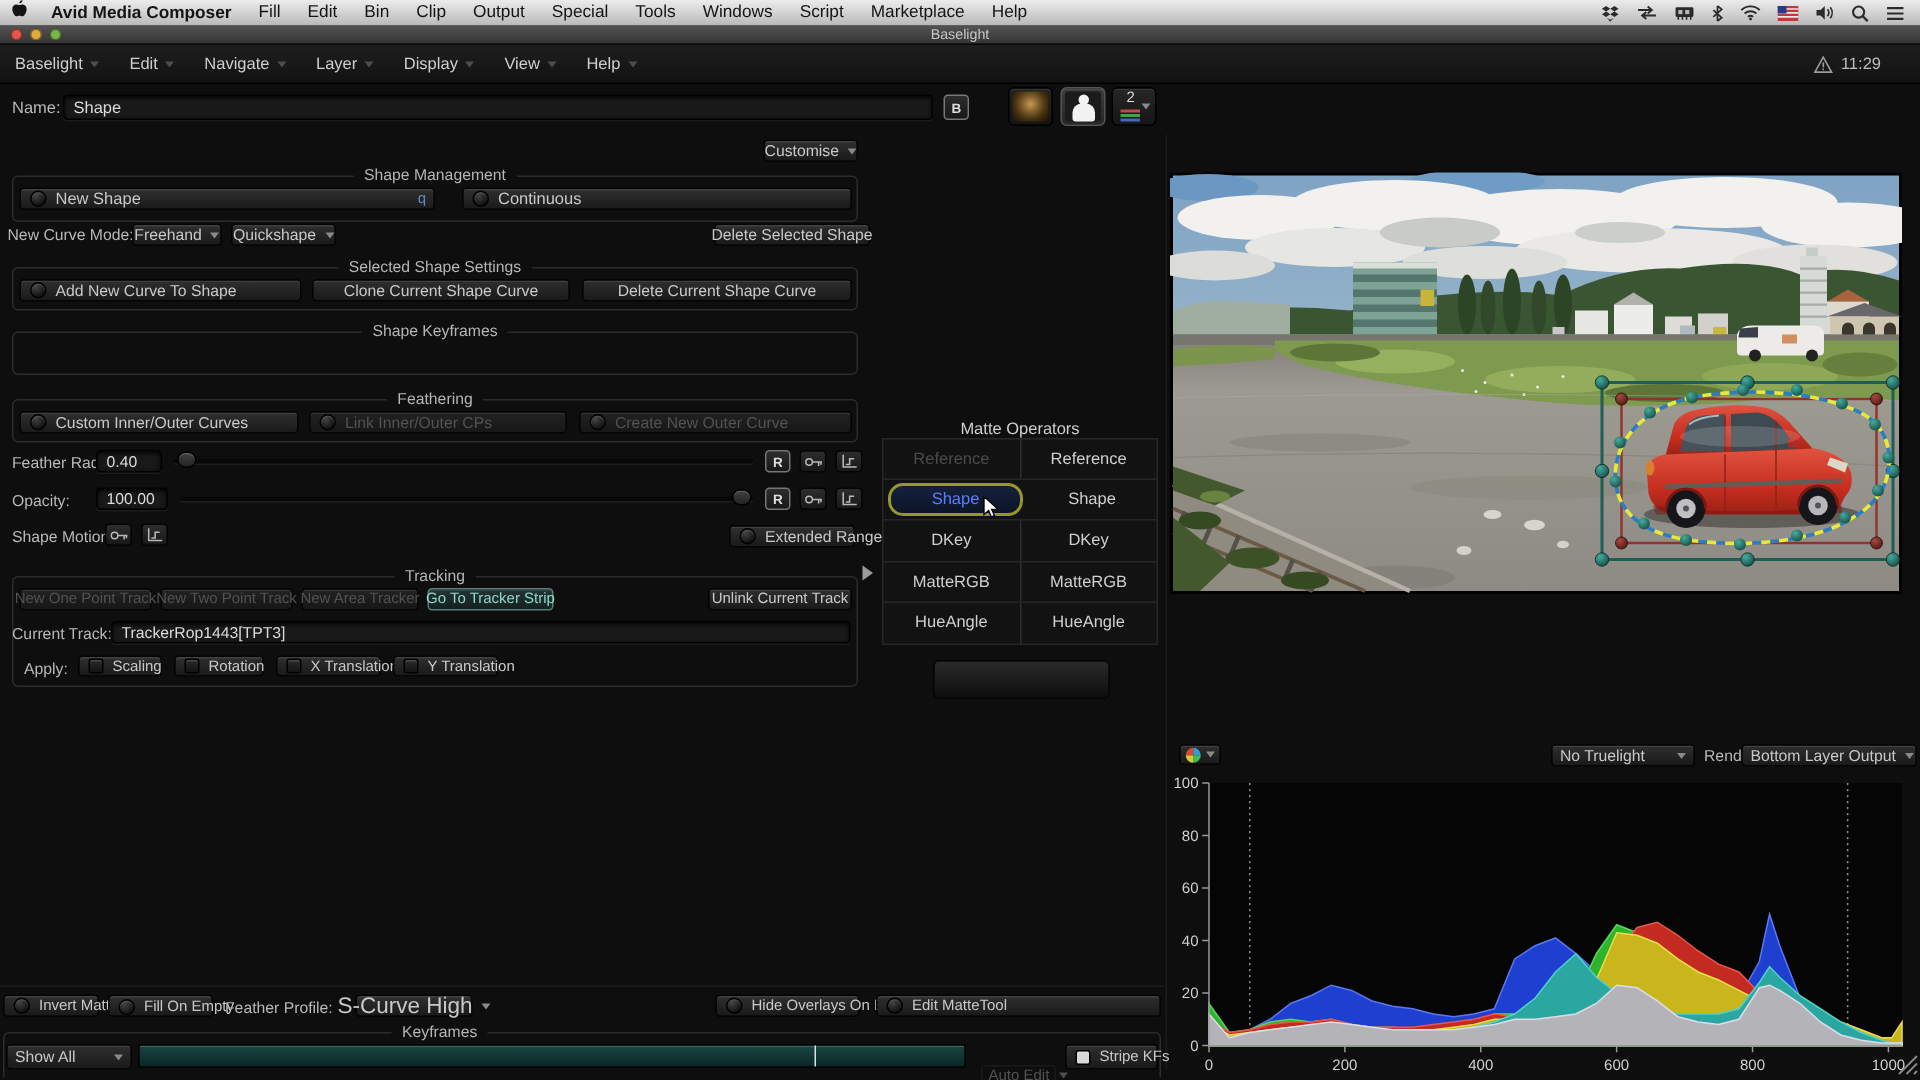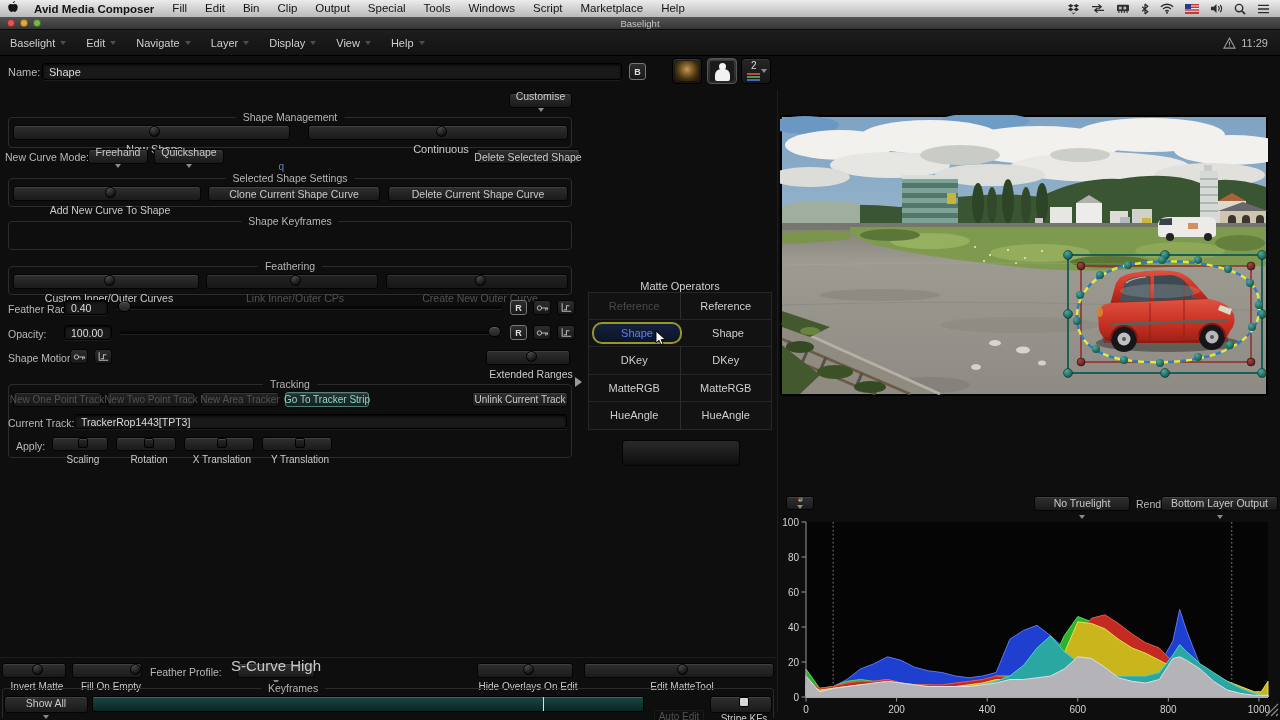--- a/index.html
+++ b/index.html
@@ -19,31 +19,31 @@
   #titlebar{position:absolute;left:0;top:17px;width:1280px;height:12px;
             background:linear-gradient(#535353,#353535);border-bottom:1px solid #0a0a0a;}
   .tl{position:absolute;top:2px;width:8px;height:8px;border-radius:50%;border:1px solid rgba(0,0,0,.4);box-sizing:border-box;}
   #win-title{position:absolute;left:0;right:0;top:0;text-align:center;font-size:9.5px;color:#c6c6c6;line-height:13px;}
 
   
   #blmenu{position:absolute;left:0;top:30px;width:1280px;height:25px;
           background:linear-gradient(#1e1e1e,#121212);border-bottom:1px solid #000;
           display:flex;align-items:center;font-size:11px;color:#cfcfcf;}
   #blmenu .bitem{display:flex;align-items:center;gap:5px;padding:0 10px;}
-  #bl-alert{margin-left:auto;display:flex;align-items:center;gap:5px;padding-right:12px;color:#bdbdbd;font-size:11px;}
+  #bl-alert{margin-left:auto;display:flex;align-items:center;gap:5px;padding-right:26px;color:#bdbdbd;font-size:11px;}
 
   .caret{width:0;height:0;border-left:3.5px solid transparent;border-right:3.5px solid transparent;border-top:4px solid #8a8a8a;display:inline-block;}
   .caret.dim{border-top-color:#4d4d4d;}
 
   
   .lbl{position:absolute;font-size:11px;color:#b9b9b9;white-space:nowrap;}
   .btn{position:absolute;display:flex;align-items:center;justify-content:center;gap:6px;
        background:linear-gradient(#2f2f2f,#1a1a1a);border:1px solid #040404;border-radius:3px;
        box-shadow:inset 0 1px 0 rgba(255,255,255,.09);font-size:11px;color:#c9c9c9;
-       white-space:nowrap;box-sizing:border-box;flex-direction:column;}
+       white-space:nowrap;box-sizing:border-box;}
   .btn.left{justify-content:flex-start;padding-left:6px;}
   .btn.dim{color:#525252;background:linear-gradient(#222,#171717);}
   .btn.f10{font-size:10px;}
   .led{width:9px;height:9px;border-radius:50%;flex:0 0 auto;border:1px solid #000;
        background:radial-gradient(circle at 35% 30%,#424242,#101010 75%);
        box-shadow:inset 0 1px 1px rgba(255,255,255,.18);}
   .chk{width:8px;height:8px;flex:0 0 auto;border:1px solid #000;border-radius:2px;
        background:linear-gradient(#2a2a2a,#141414);box-shadow:inset 0 1px 0 rgba(255,255,255,.15);}
   .inpt{position:absolute;background:#191919;border:1px solid #000;border-radius:3px;
         box-shadow:inset 0 1px 3px #000,0 1px 0 rgba(255,255,255,.06);color:#dcdcdc;

